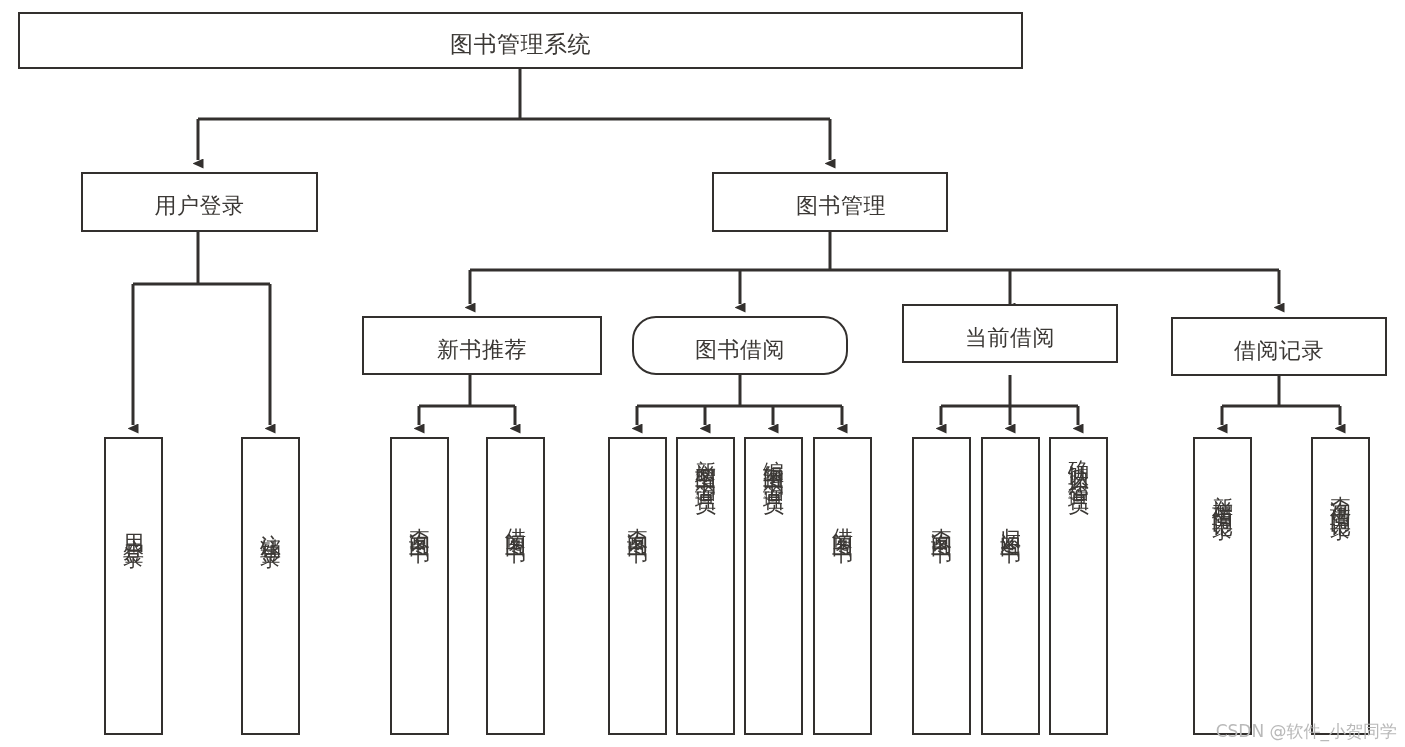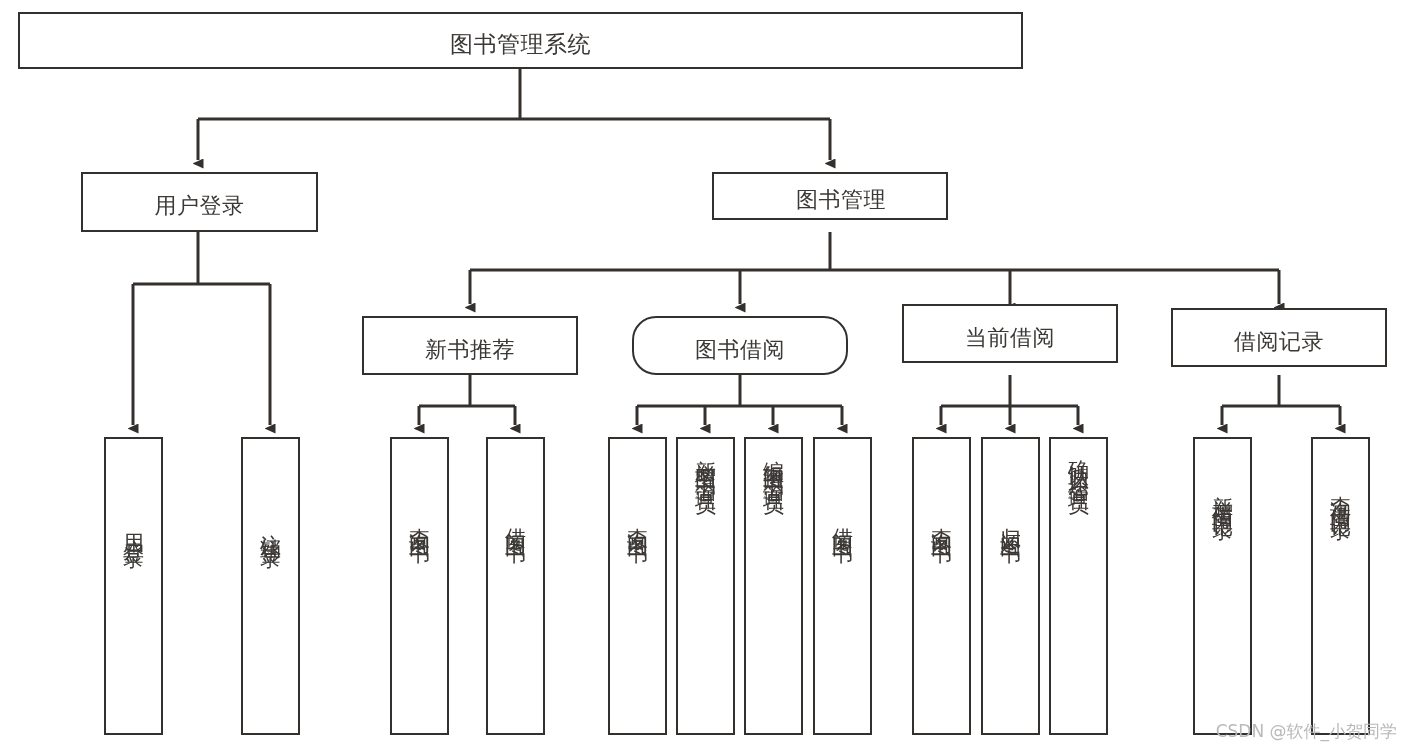--- a/index.html
+++ b/index.html
@@ -131,37 +131,37 @@
   </svg>
 
   <div class="node root horizontal" style="left:18px; top:12px; width:1005px; height:57px;">
     <span class="node-label">图书管理系统</span>
   </div>
 
   <div class="node horizontal" style="left:81px; top:172px; width:237px; height:60px;">
     <span class="node-label">用户登录</span>
   </div>
 
-  <div class="node horizontal" style="left:712px; top:172px; width:236px; height:48px;padding-left:22px;">
+  <div class="node horizontal" style="left:712px; top:172px; width:236px; height:60px;padding-left:22px;">
     <span class="node-label">图书管理</span>
   </div>
 
-  <div class="node horizontal" style="left:362px; top:316px; width:216px; height:59px;">
+  <div class="node horizontal" style="left:362px; top:316px; width:240px; height:59px;">
     <span class="node-label">新书推荐</span>
   </div>
 
   <div class="node horizontal" style="left:632px; top:316px; width:216px; height:59px;border-radius:24px;">
     <span class="node-label">图书借阅</span>
   </div>
 
   <div class="node horizontal" style="left:902px; top:304px; width:216px; height:59px;">
     <span class="node-label">当前借阅</span>
   </div>
 
-  <div class="node horizontal" style="left:1171px; top:308px; width:216px; height:59px;">
+  <div class="node horizontal" style="left:1171px; top:317px; width:216px; height:59px;">
     <span class="node-label">借阅记录</span>
   </div>
 
   <div class="node vertical" style="left:104px; top:437px; width:59px; height:298px;">
     <span class="node-label" style="margin-top:78px;">用户登录</span>
   </div>
 
   <div class="node vertical" style="left:241px; top:437px; width:59px; height:298px;">
     <span class="node-label" style="margin-top:78px;">注销登录</span>
   </div>

